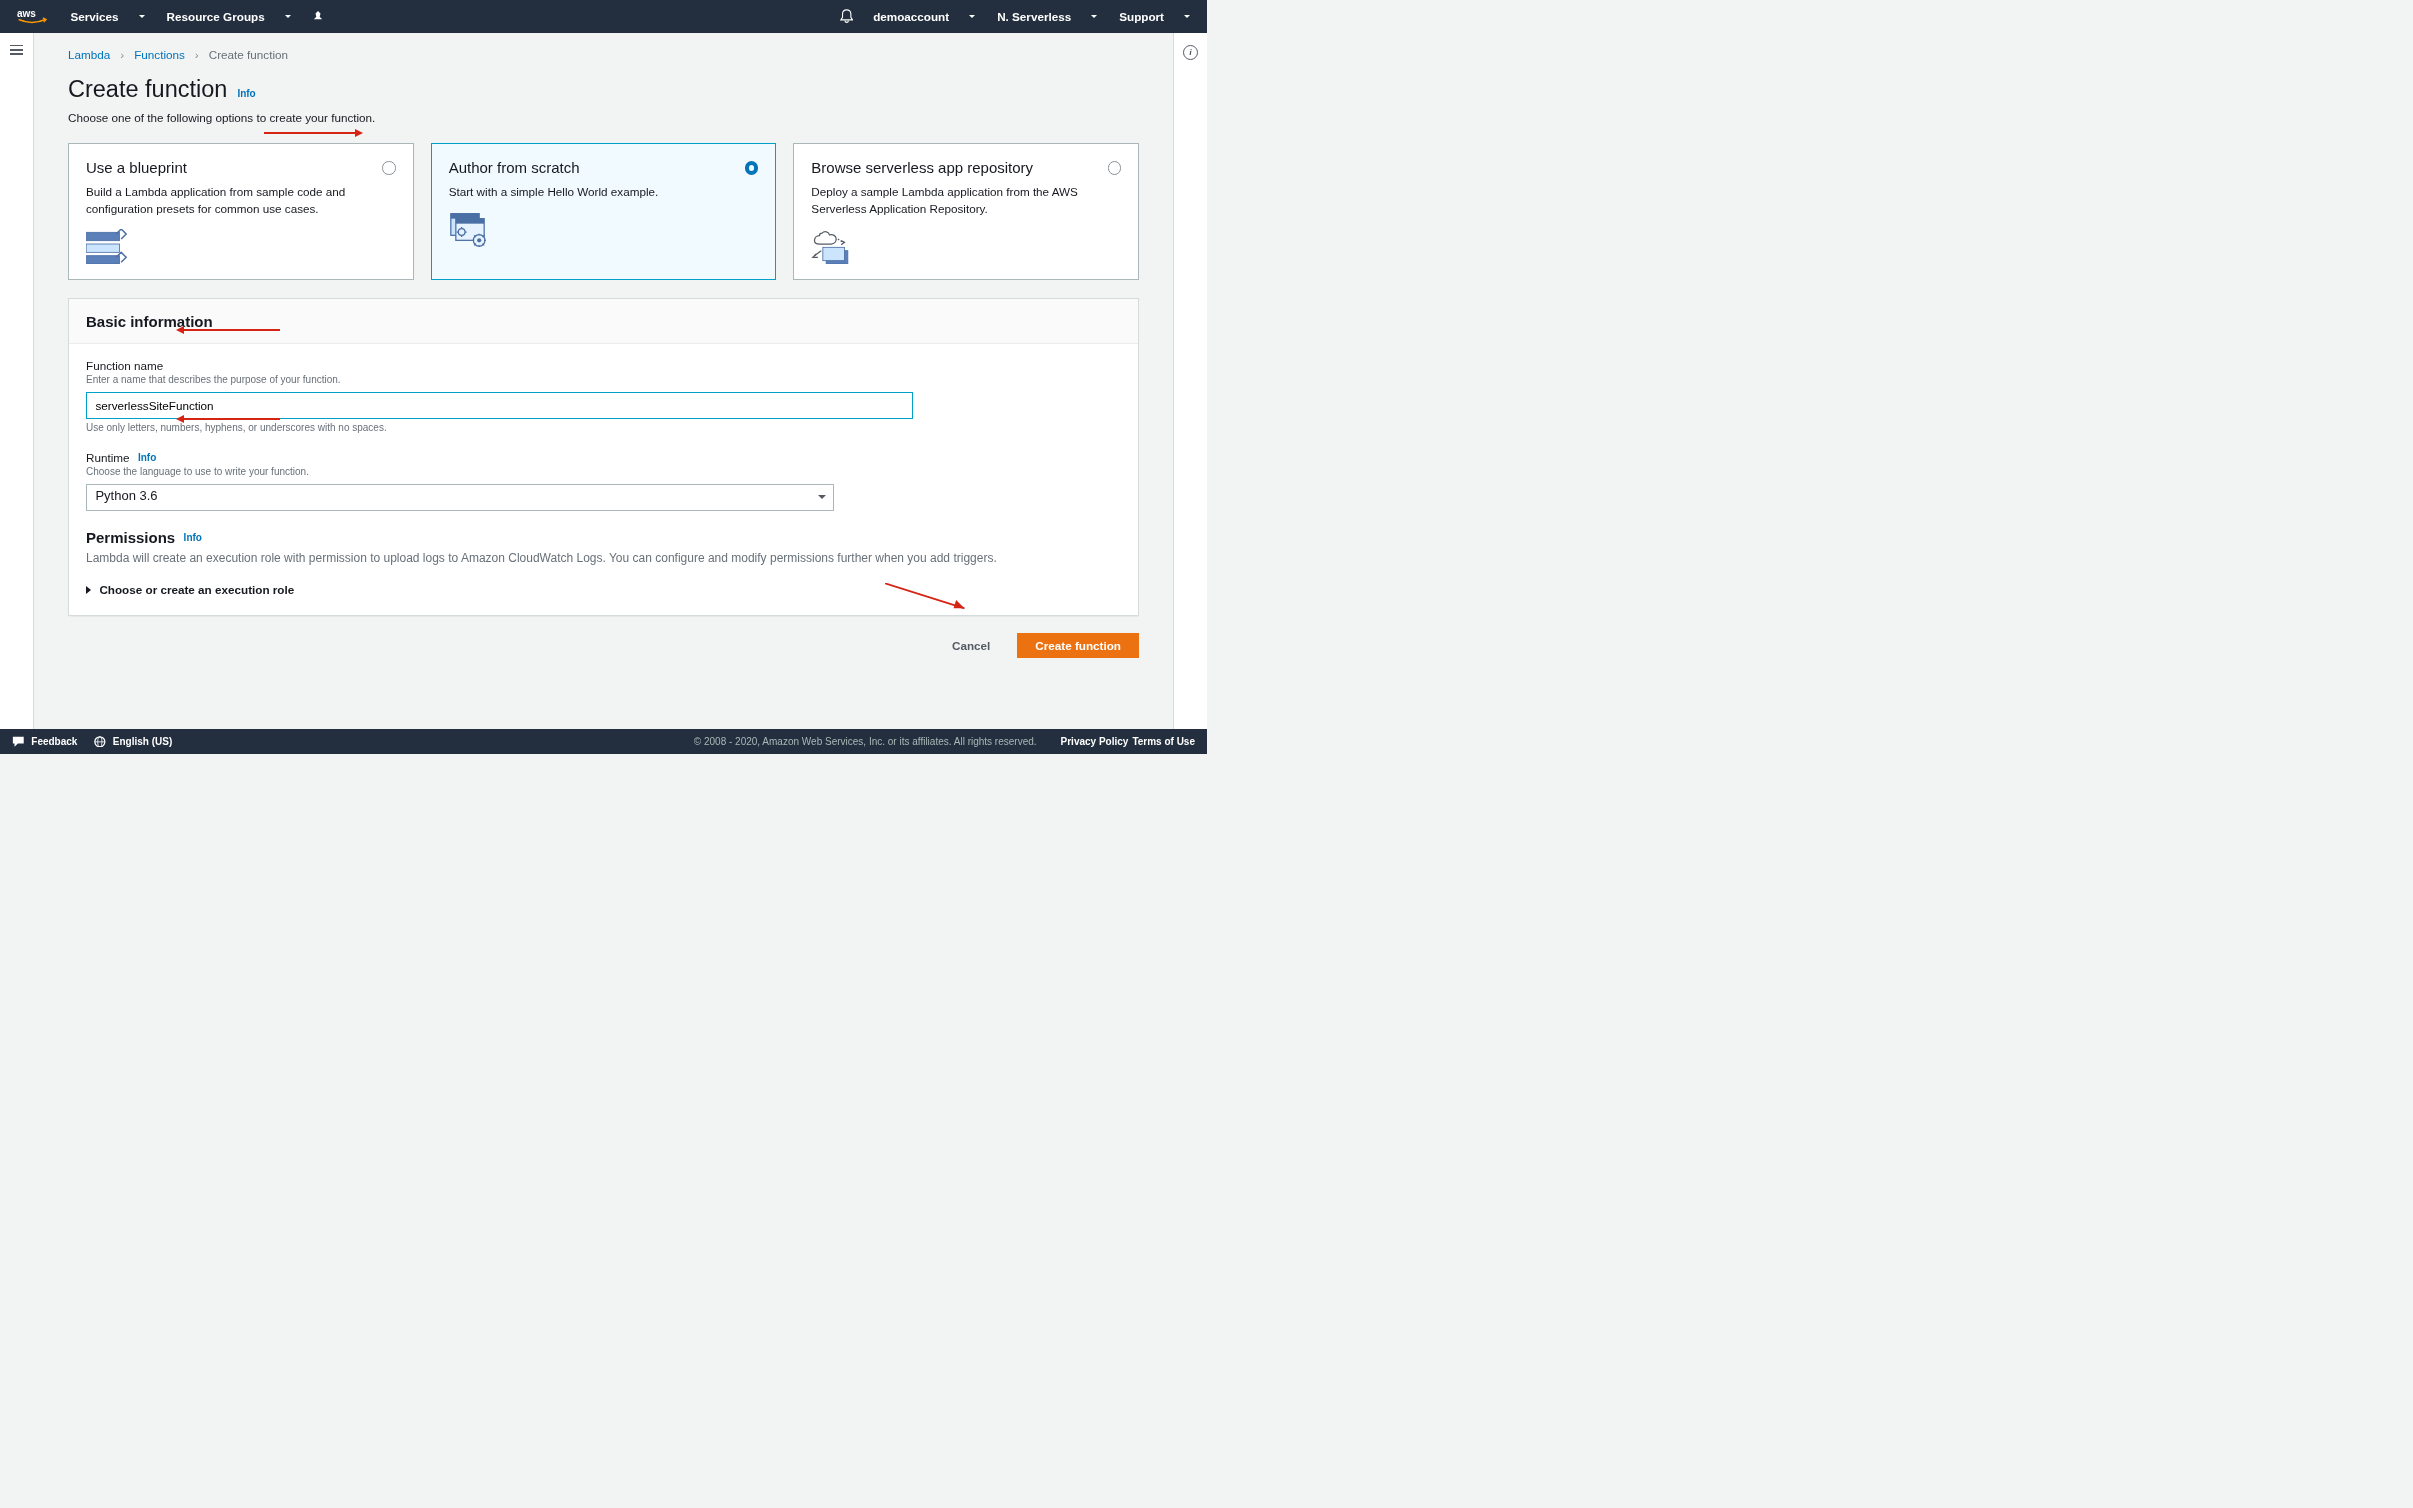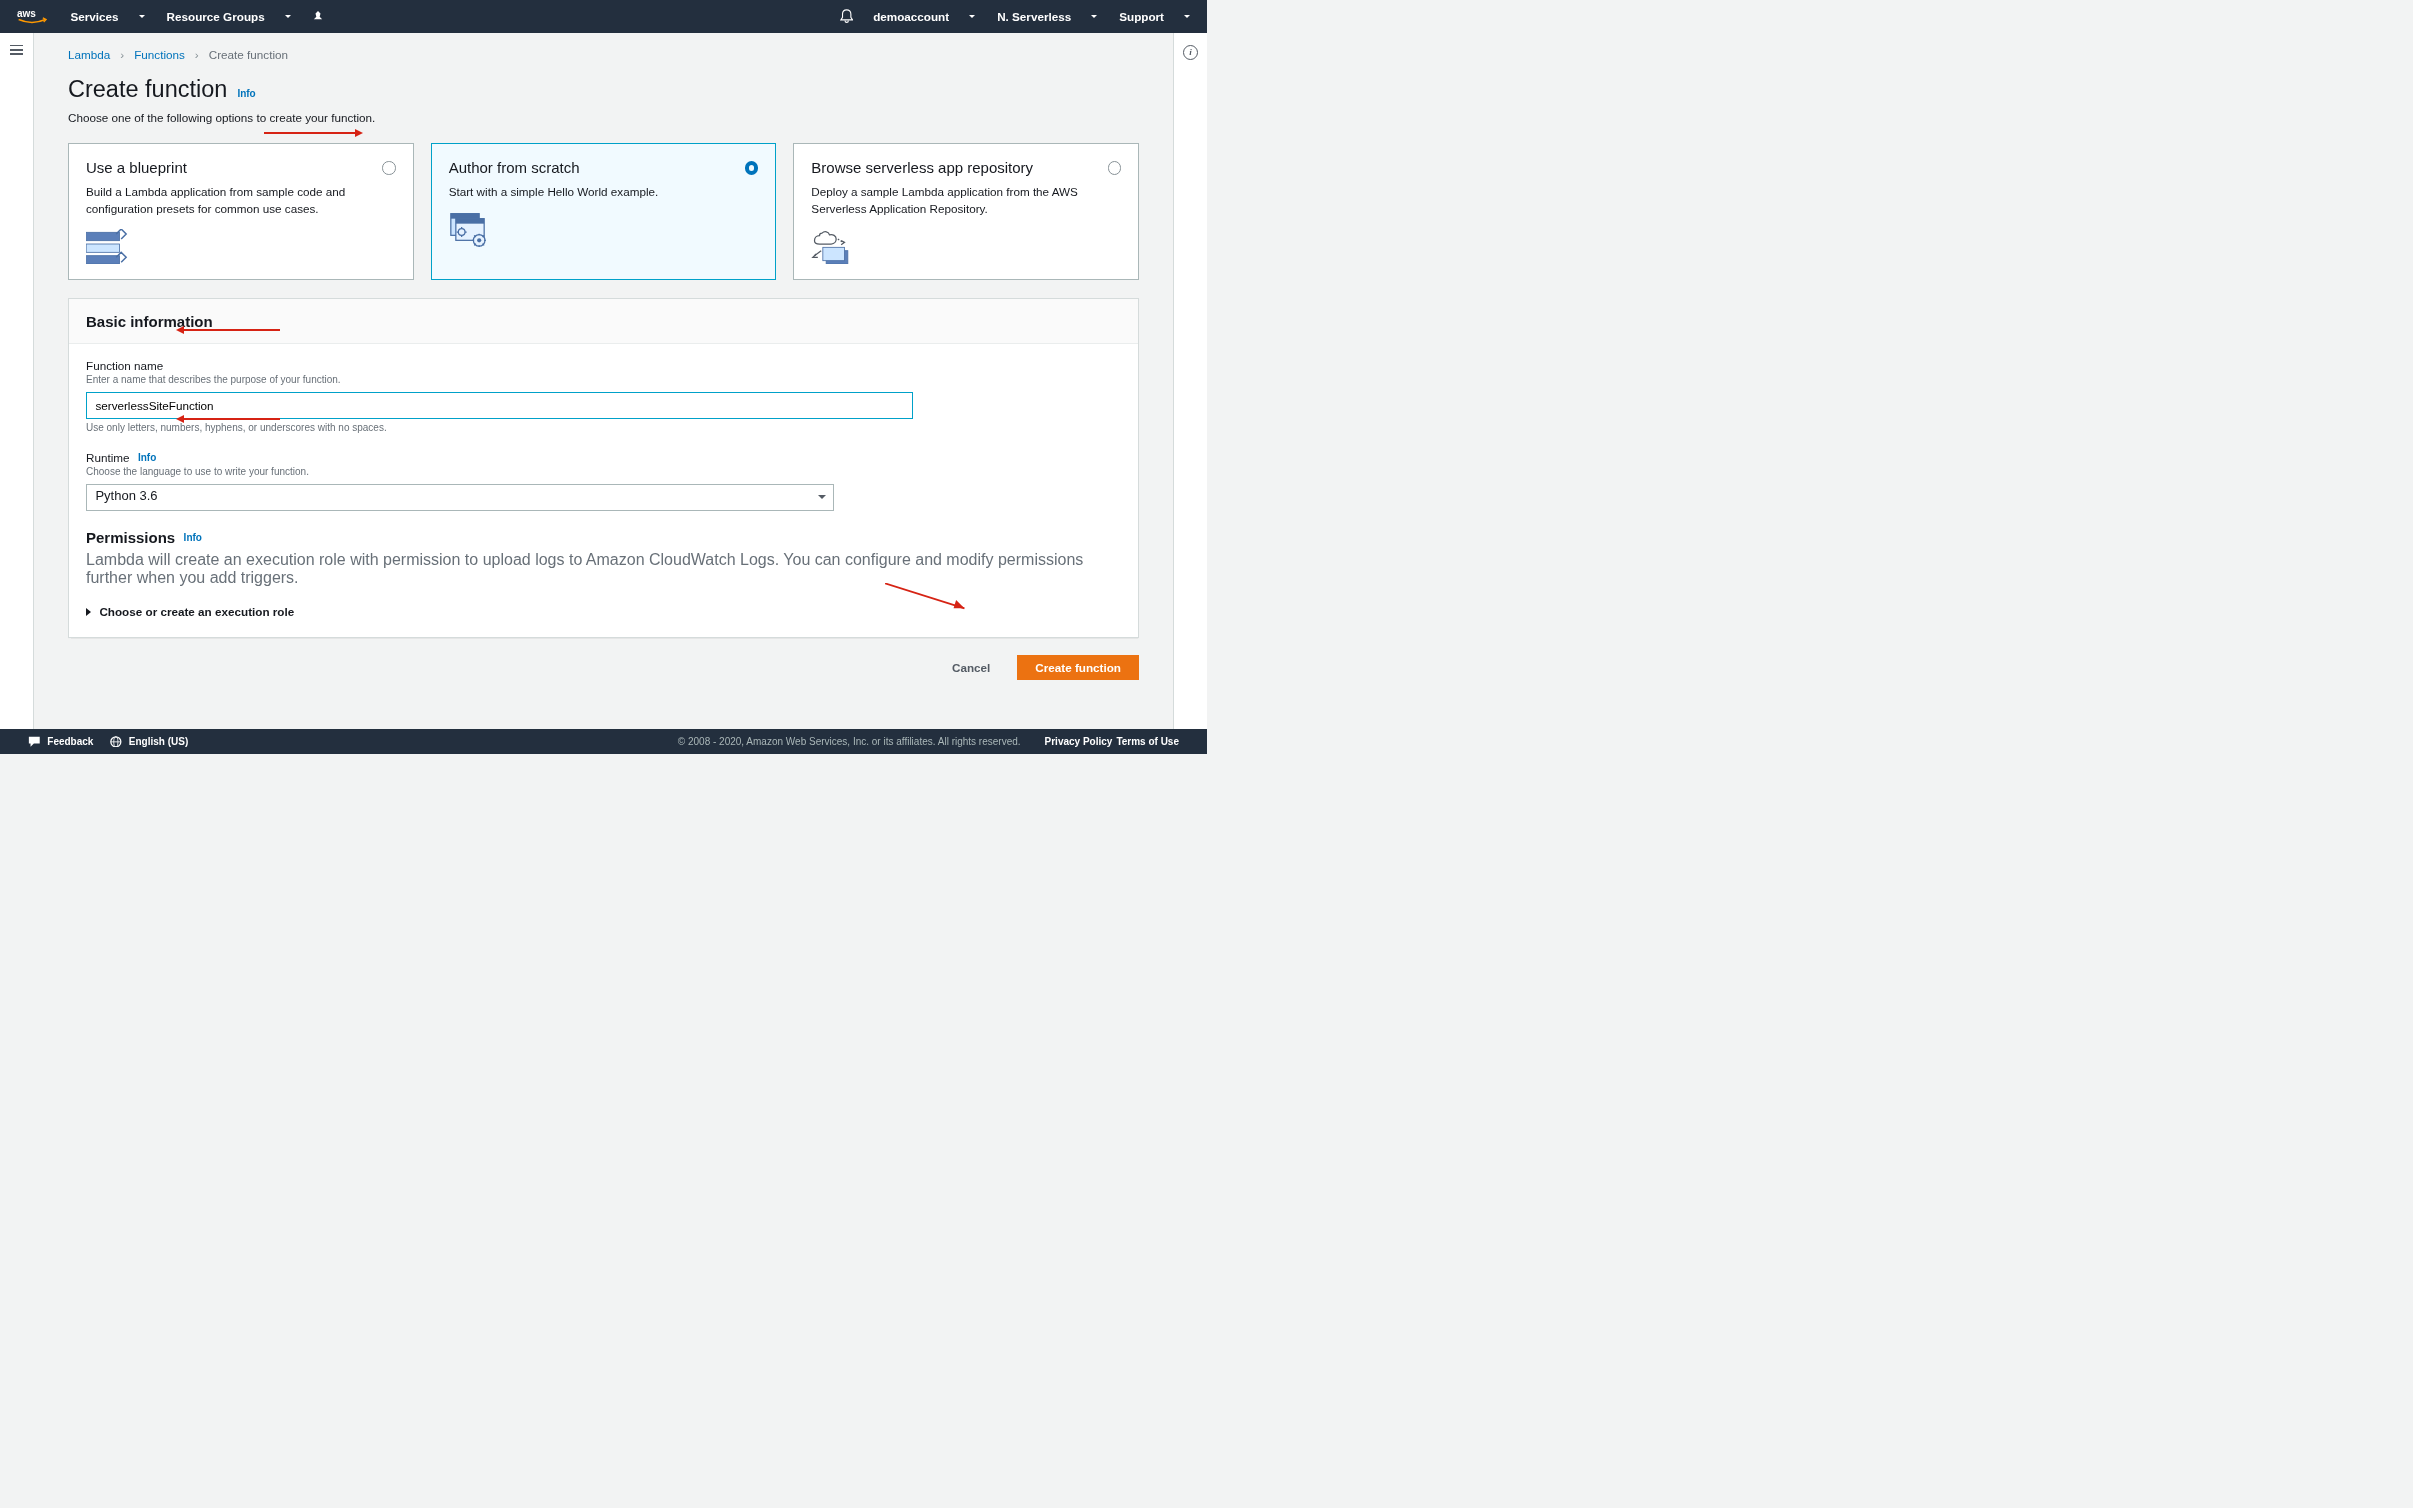--- a/index.html
+++ b/index.html
@@ -58,32 +58,32 @@
 .field-label { font-size:11.7px; font-weight:400; color:#16191f; }
 .field-hint { font-size:10px; color:#687078; margin-top:1.7px; }
 .text-input { width:827px; height:27px; border:0.8px solid #00a1c9; padding:3.4px 8.4px; font-size:11.7px; margin-top:6.7px; outline:none; }
 .field-help { font-size:10px; color:#687078; margin-top:3.4px; }
 
 .select-wrap { position:relative; width:748px; margin-top:6.7px; }
 .select { width:100%; height:27px; border:0.8px solid #aab7b8; padding:3.4px 25px 3.4px 8.4px; font-size:13px; background:#fff; appearance:none; cursor:pointer; }
 .select-caret { position:absolute; right:8.4px; top:50%; transform:translateY(-50%); pointer-events:none; width:0; height:0; border-left:4.2px solid transparent; border-right:4.2px solid transparent; border-top:4.2px solid #545b64; }
 
 .perm-title { font-size:15px; font-weight:700; margin-bottom:5px; display:flex; align-items:center; gap:8.4px; }
-.perm-desc { font-size:16px; color:#687078; margin-bottom:18.4px; }
+.perm-desc { font-size:12px; color:#687078; margin-bottom:18.4px; }
 .expander { display:flex; align-items:center; gap:8.4px; cursor:pointer; font-weight:700; font-size:11.7px; }
 .tri-right { width:0; height:0; border-top:4.2px solid transparent; border-bottom:4.2px solid transparent; border-left:5px solid #16191f; }
 
 
 .actions { display:flex; justify-content:flex-end; gap:10px; margin-top:17px; padding-bottom:5px; }
 .btn { height:25px; padding:0 17px; font-size:11.7px; font-weight:700; cursor:pointer; border:none; display:flex; align-items:center; }
 .btn-link { background:transparent; color:#545b64; }
 .btn-primary { background:#ec7211; color:#fff; border:0.8px solid #ec7211; }
 
 
-.footer { position:absolute; bottom:0; left:0; right:0; height:25px; background:#232f3e; color:#fff; display:flex; align-items:center; padding:0 28px; font-size:10px; }
+.footer { position:absolute; bottom:0; left:0; right:0; height:25px; background:#232f3e; color:#fff; display:flex; align-items:center; padding:0 12px; font-size:10px; }
 .footer .fb { display:flex; align-items:center; gap:6.7px; font-weight:700; margin-right:17px; cursor:pointer; }
 .footer .lang { display:flex; align-items:center; gap:6.7px; font-weight:700; cursor:pointer; }
 .footer .sp { flex:1; }
 .footer .copy { color:#aab7b8; margin-right:20px; }
 .footer a { color:#fff; text-decoration:none; margin-left:4px; cursor:pointer;font-weight:bold; }
 
 
 .arrow { position:absolute; pointer-events:none; }
 .arrow-line { position:absolute; background:#d62314; height:1.7px; }
 .arrow-head-r { position:absolute; width:0; height:0; border-top:4.2px solid transparent; border-bottom:4.2px solid transparent; border-left:8.4px solid #d62314; }

